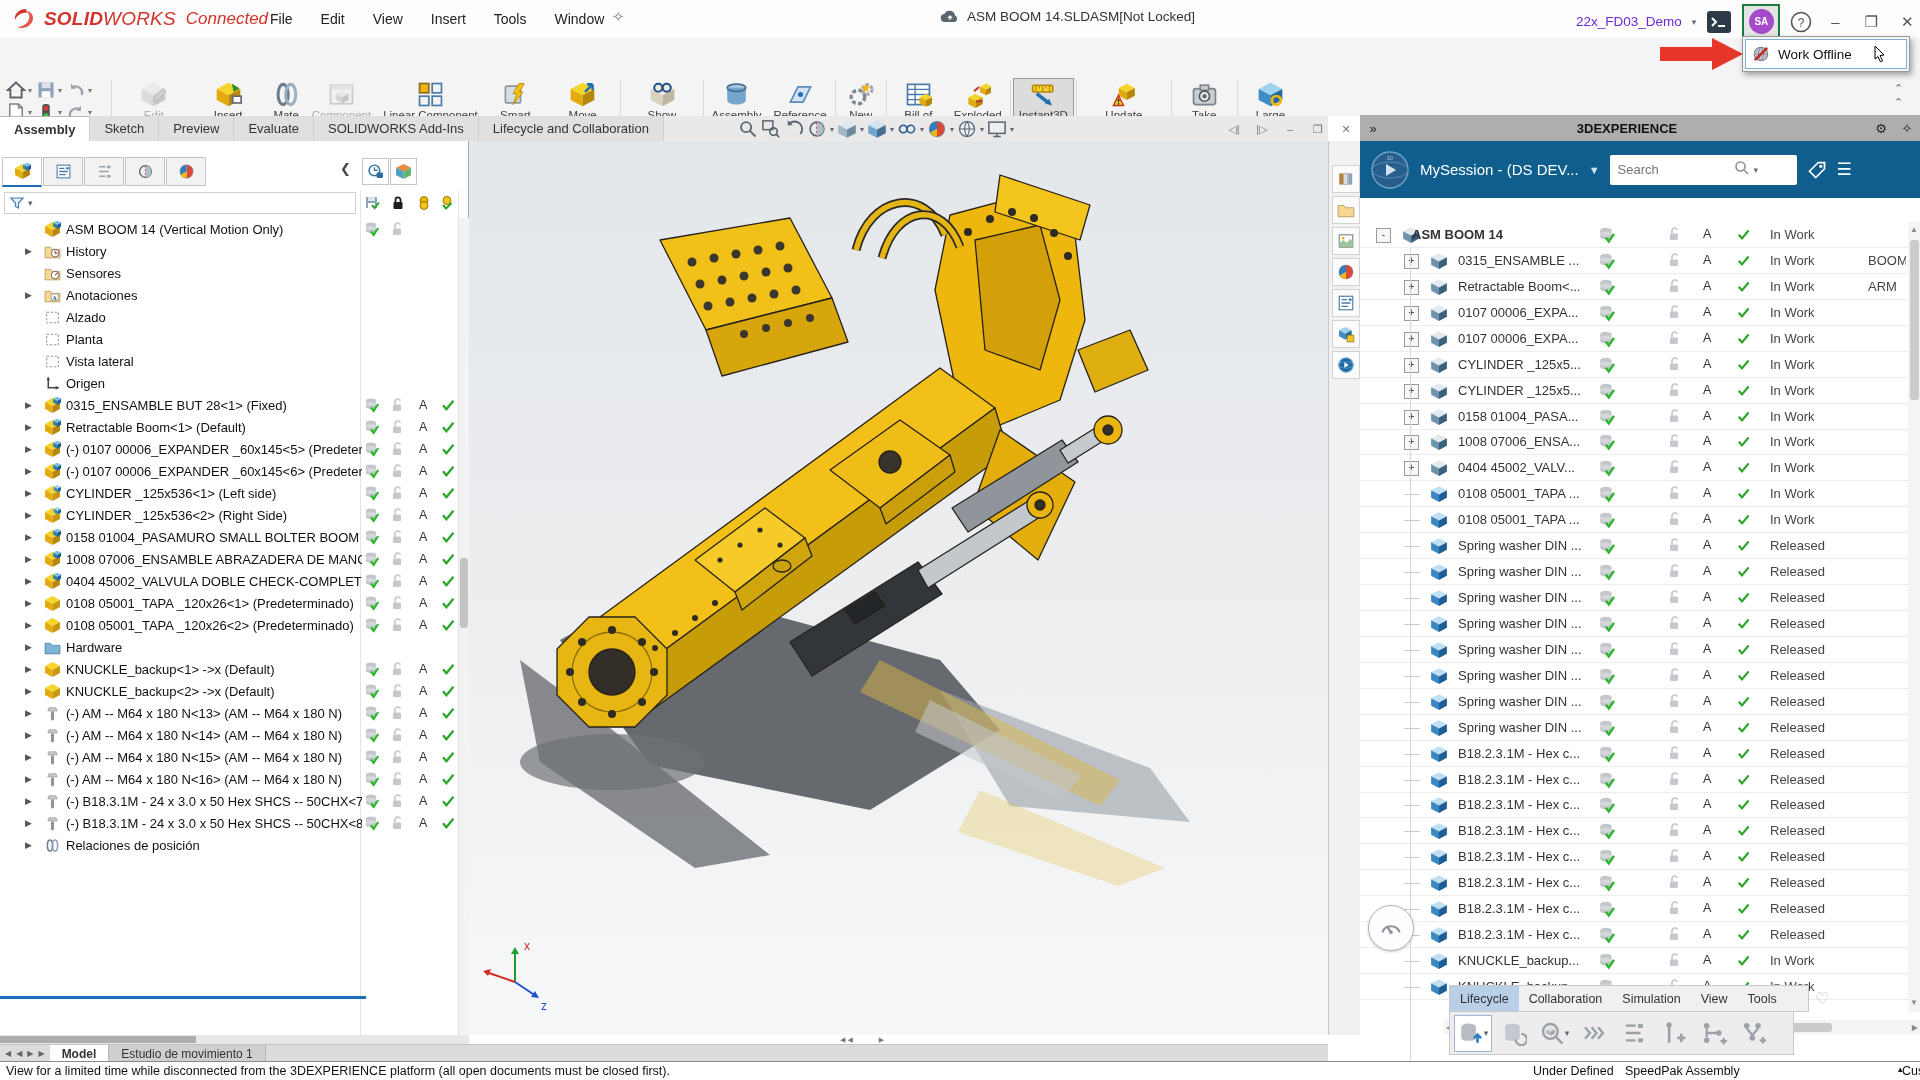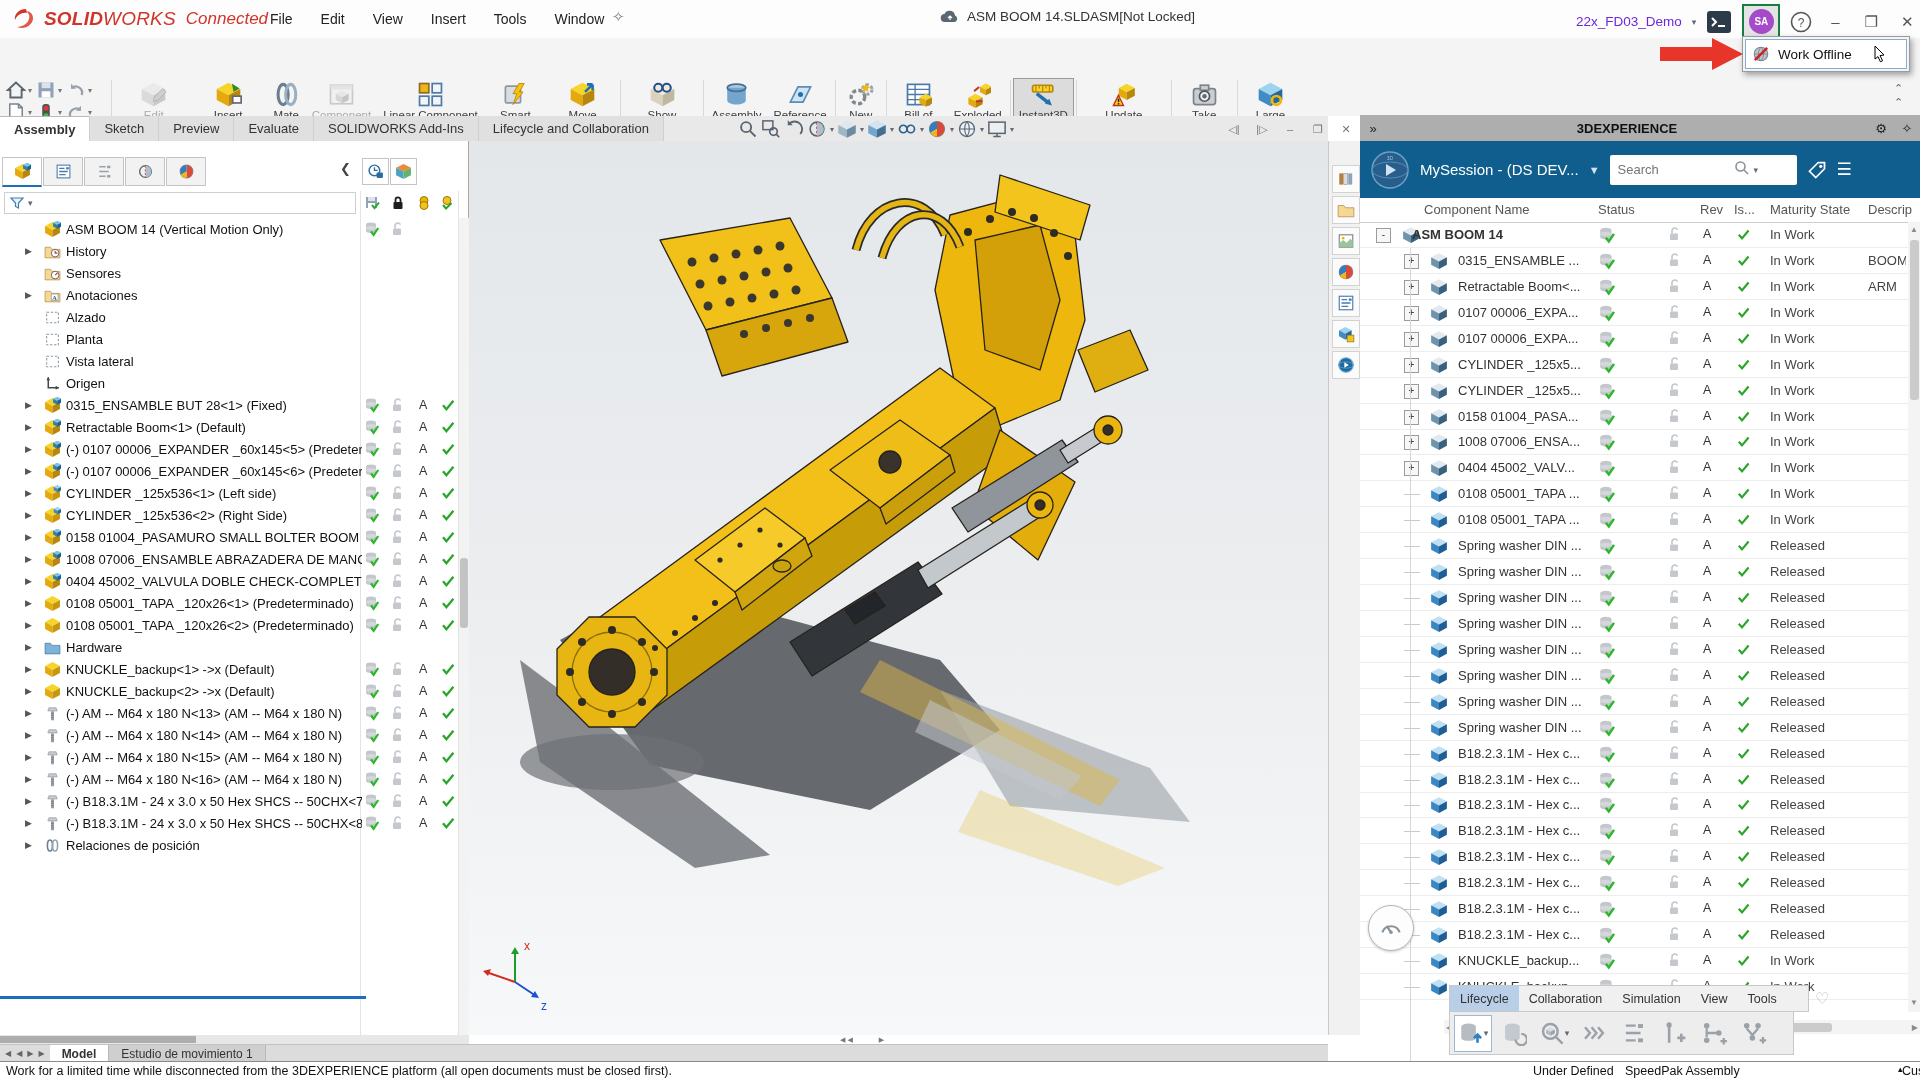--- a/index.html
+++ b/index.html
@@ -1446,28 +1446,20 @@
             <path d="M10 10l4 4" stroke="#8a9299" stroke-width="1.6"></path>
           </svg></span>
       <span class="caret">▾</span>
     </div>
     <svg width="20" height="20" viewBox="0 0 16 16">
       <path d="M2 9l7-7h5v5l-7 7z" fill="none" stroke="#fff" stroke-width="1.4"></path>
         <circle cx="11" cy="5" r="1.3" fill="#fff"></circle>
     </svg>
     <span class="blue-gly">☰</span>
   </div>
-  <div id="dex-cols" class="abs">
-    <span class="dc" style="left:64px;">Component Name</span>
-    <span class="dc" style="left:238px;">Status</span>
-    <span class="dc" style="left:340px;">Rev</span>
-    <span class="dc" style="left:374px;">Is...</span>
-    <span class="dc" style="left:410px;">Maturity State</span>
-    <span class="dc" style="left:508px;">Descrip</span>
-  </div>
   <div id="dex-rows" class="abs">
       <div class="drow" style="top: 0px;">
         <span class="d-exp" style="left: 16px;">-</span>
         <span class="d-ic" style="left: 42px;"><svg viewBox="0 0 16 16">
             <polygon points="8,1 15,4.7 8,8.4 1,4.7" fill="#e3eaef"></polygon>
             <polygon points="1,4.7 8,8.4 8,15 1,11.3" fill="#6e94ad"></polygon>
             <polygon points="15,4.7 8,8.4 8,15 15,11.3" fill="#39617e"></polygon>
           </svg></span>
         <span class="d-name" style="left: 52px; width: 160px; font-weight: bold;">ASM BOOM 14</span>
         <span class="d-st"><svg viewBox="0 0 16 16">
@@ -2293,18 +2285,18 @@
       <span>▶</span>
       <span>▶</span>
   </span>
   <span id="doctab-list" style="display:flex;">
       <span class="dtab active">Model</span>
       <span class="dtab">Estudio de movimiento 1</span>
     </span>
 </div>
 
 <div id="statusbar" class="abs">
-  <span id="sb-msg" class="abs">Work for a limited time while disconnected from the 3DEXPERIENCE platform (all open documents must be closed first).</span>
+  <span id="sb-msg" class="abs">View for a limited time while disconnected from the 3DEXPERIENCE platform (all open documents must be closed first).</span>
   <span class="abs sb-right" style="left:1533px;">Under Defined</span>
   <span class="abs sb-right" style="left:1625px;">SpeedPak Assembly</span>
   <span class="abs sb-right" style="left:1902px;">Custom</span>
   <span class="abs sb-right" style="left:1898px;font-size:9px;">▴</span>
 </div>
 
 </body></html>

